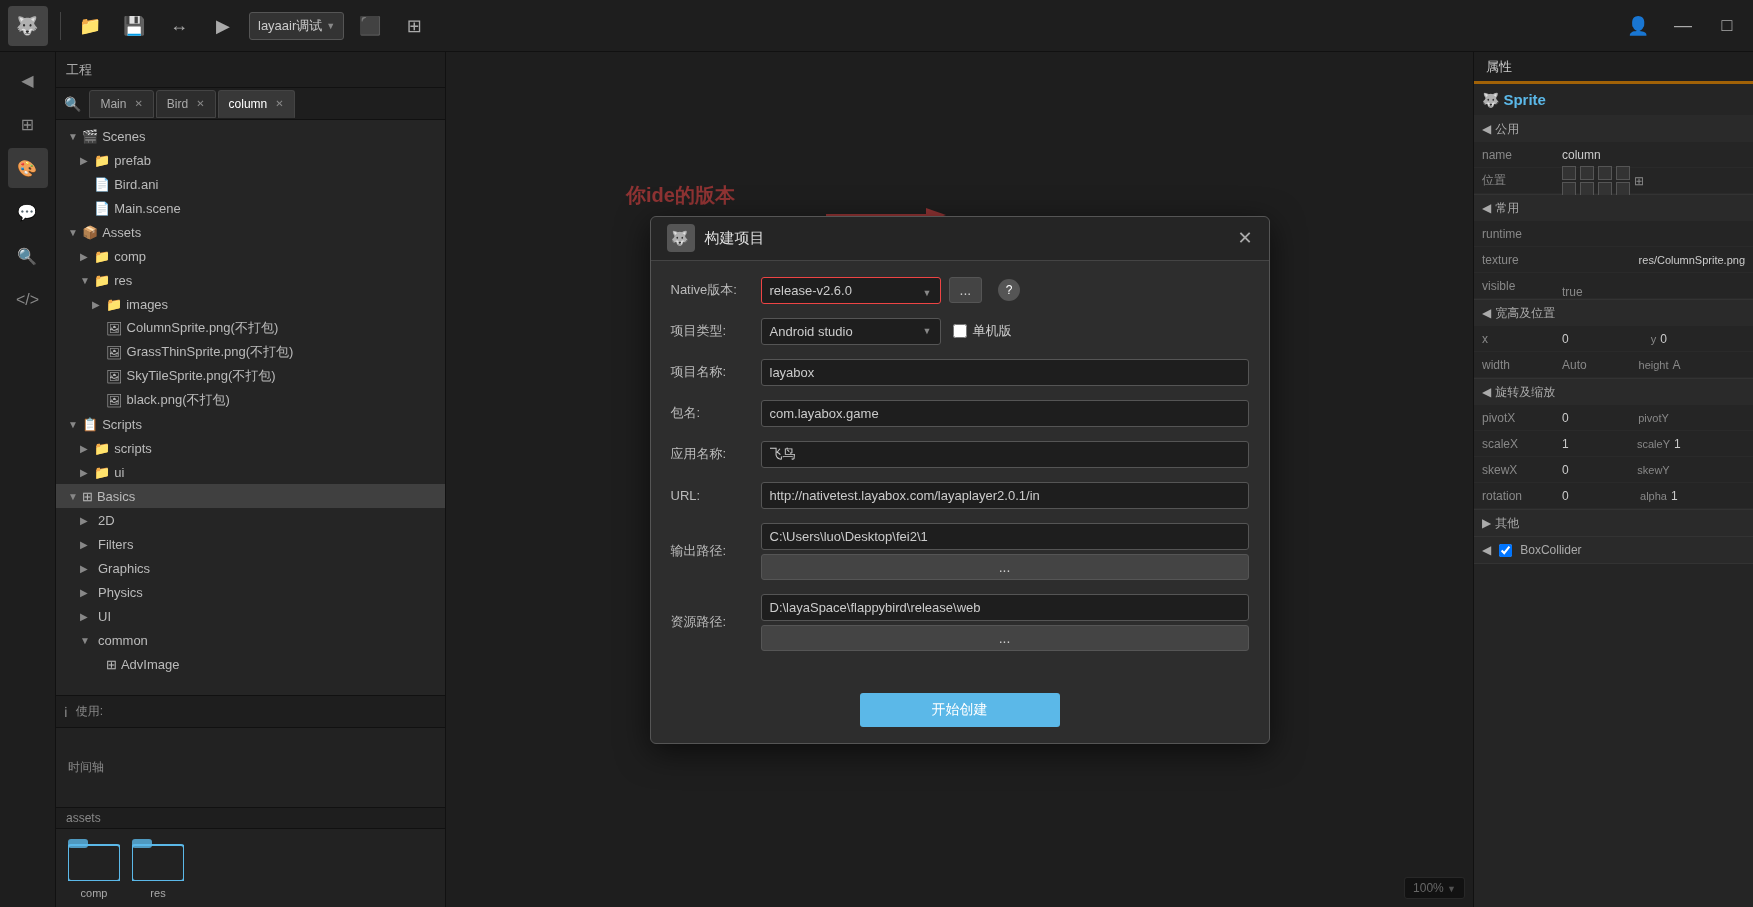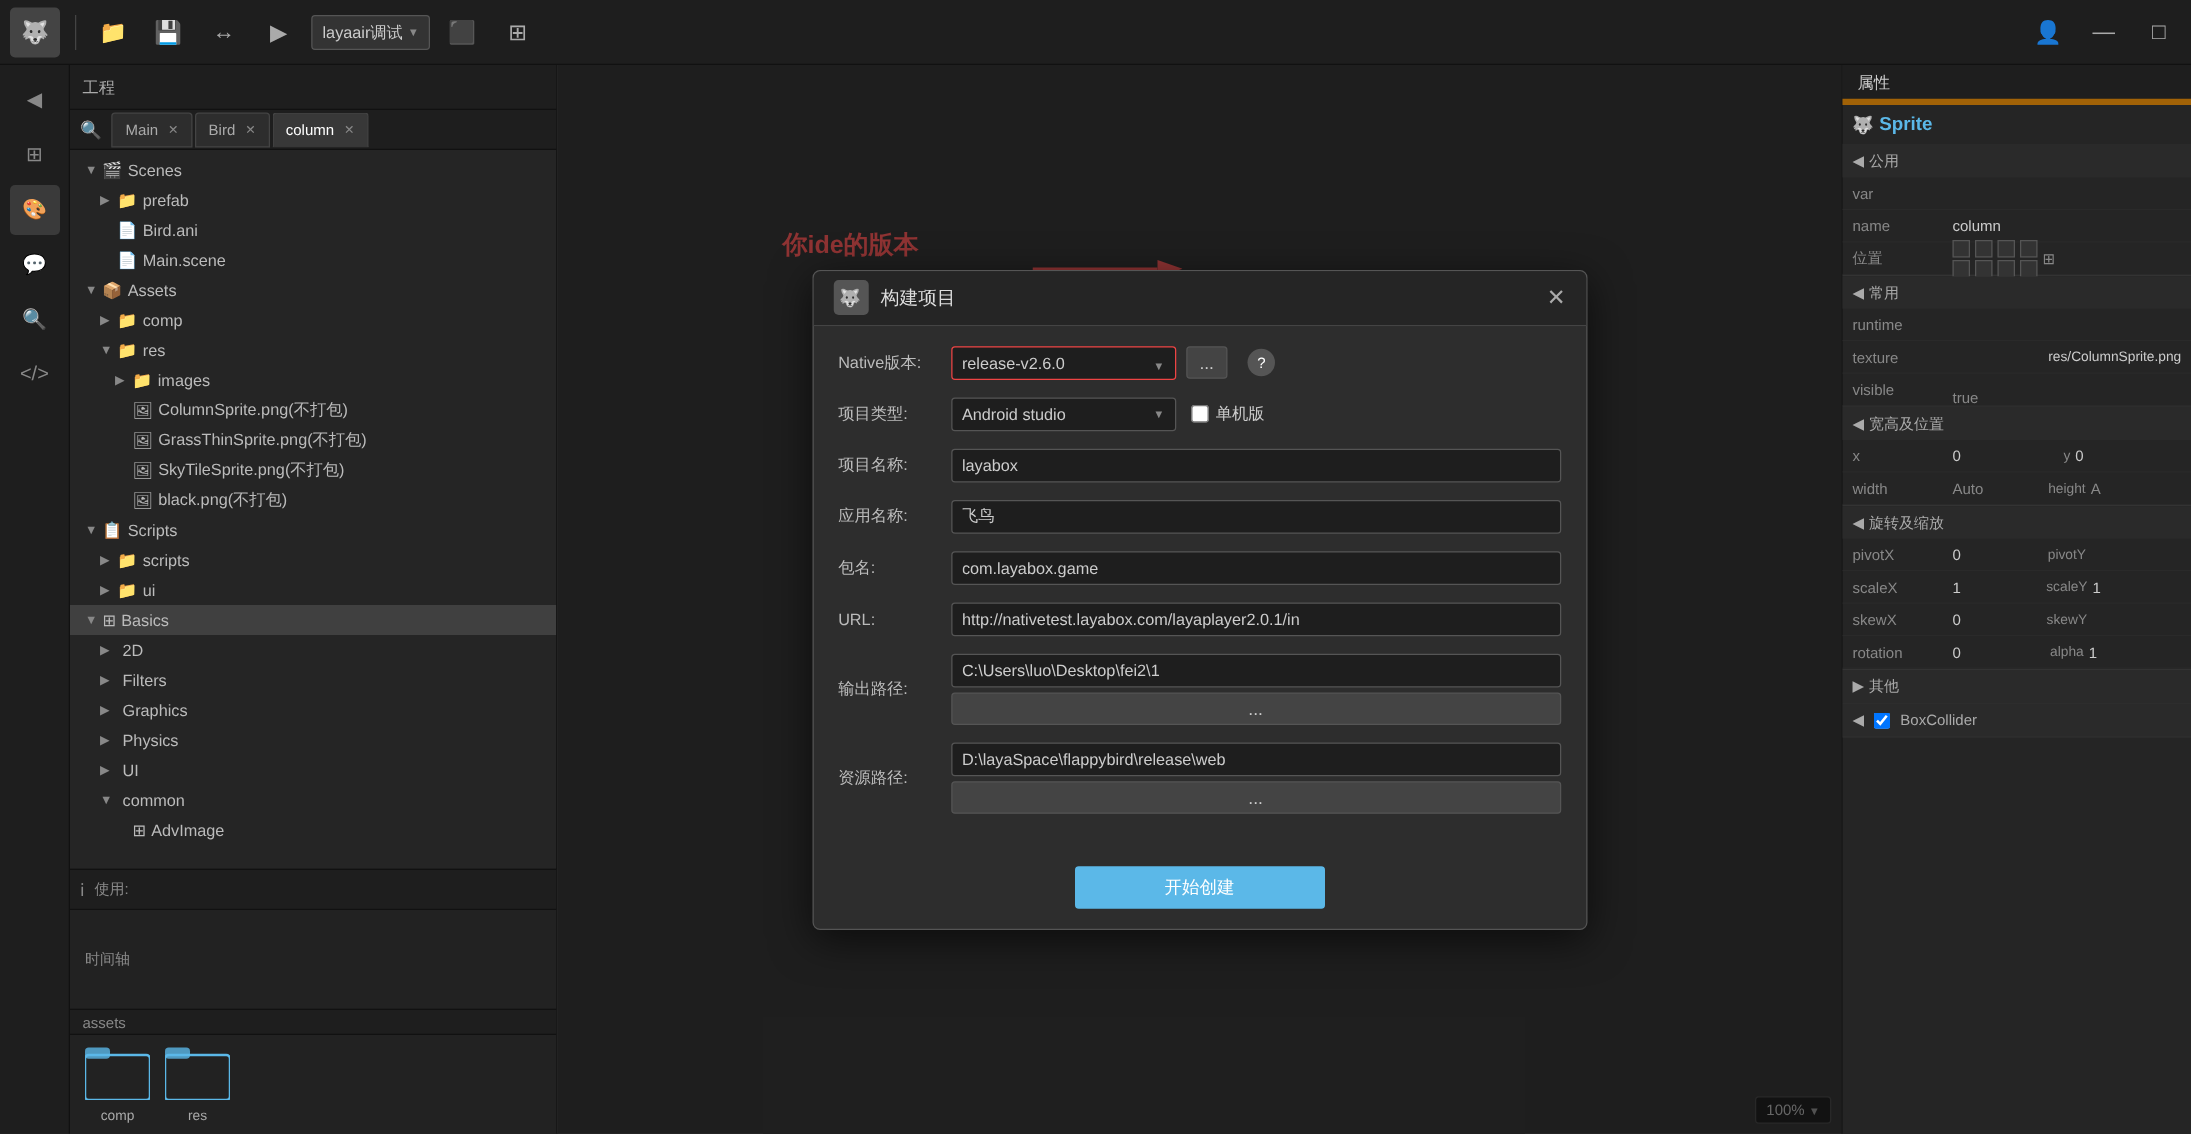--- a/index.html
+++ b/index.html
@@ -205,21 +205,21 @@
       width: 280px;
       background: #252525;
       border-left: 1px solid #111;
       display: flex;
       flex-direction: column;
     }
     #right-header {
       height: 32px;
       background: #1e1e1e;
       display: flex; align-items: center; padding: 0 12px;
-      border-bottom: 5px solid #a16207;
+      border-bottom: 3px solid #a16207;
       font-size: 13px; color: #ccc;
     }
     .props-section {
       border-bottom: 1px solid #333;
     }
     .props-section-header {
       height: 26px;
       display: flex; align-items: center; padding: 0 8px;
       background: #2a2a2a; cursor: pointer;
       font-size: 12px; color: #aaa;
@@ -662,30 +662,30 @@
           </div>
 
           <div class="modal-row">
             <span class="modal-label">项目名称:</span>
             <div class="modal-control">
               <input type="text" class="modal-input" value="layabox" style="">
             </div>
           </div>
 
           <div class="modal-row">
+            <span class="modal-label">包名:</span>
+            <div class="modal-control">
+              <input type="text" class="modal-input" value="com.layabox.game" style="">
+            </div>
+          </div>
+
+          <div class="modal-row">
             <span class="modal-label">应用名称:</span>
             <div class="modal-control">
               <input type="text" class="modal-input" value="飞鸟" style="">
-            </div>
-          </div>
-
-          <div class="modal-row">
-            <span class="modal-label">包名:</span>
-            <div class="modal-control">
-              <input type="text" class="modal-input" value="com.layabox.game" style="">
             </div>
           </div>
 
           <div class="modal-row">
             <span class="modal-label">URL:</span>
             <div class="modal-control">
               <input type="text" class="modal-input" value="http://nativetest.layabox.com/layaplayer2.0.1/in" style="">
             </div>
           </div>
 
@@ -720,24 +720,20 @@
 
     <div class="props-row" style="height:32px;">
       <span class="sprite-icon-small">🐺</span>
       <span class="sprite-title">Sprite</span>
     </div>
 
     <div class="props-section">
       <div class="props-section-header">
         <span>◀</span>
         <span>公用</span>
-      </div>
-      <div class="props-row">
-        <span class="props-label">var</span>
-        <span class="props-value"></span>
       </div>
       <div class="props-row">
         <span class="props-label">name</span>
         <span class="props-value">column</span>
       </div>
       <div class="props-row">
         <span class="props-label">位置</span>
         <div class="pos-grid">
           <div class="pos-cell"></div>
           <div class="pos-cell"></div>

